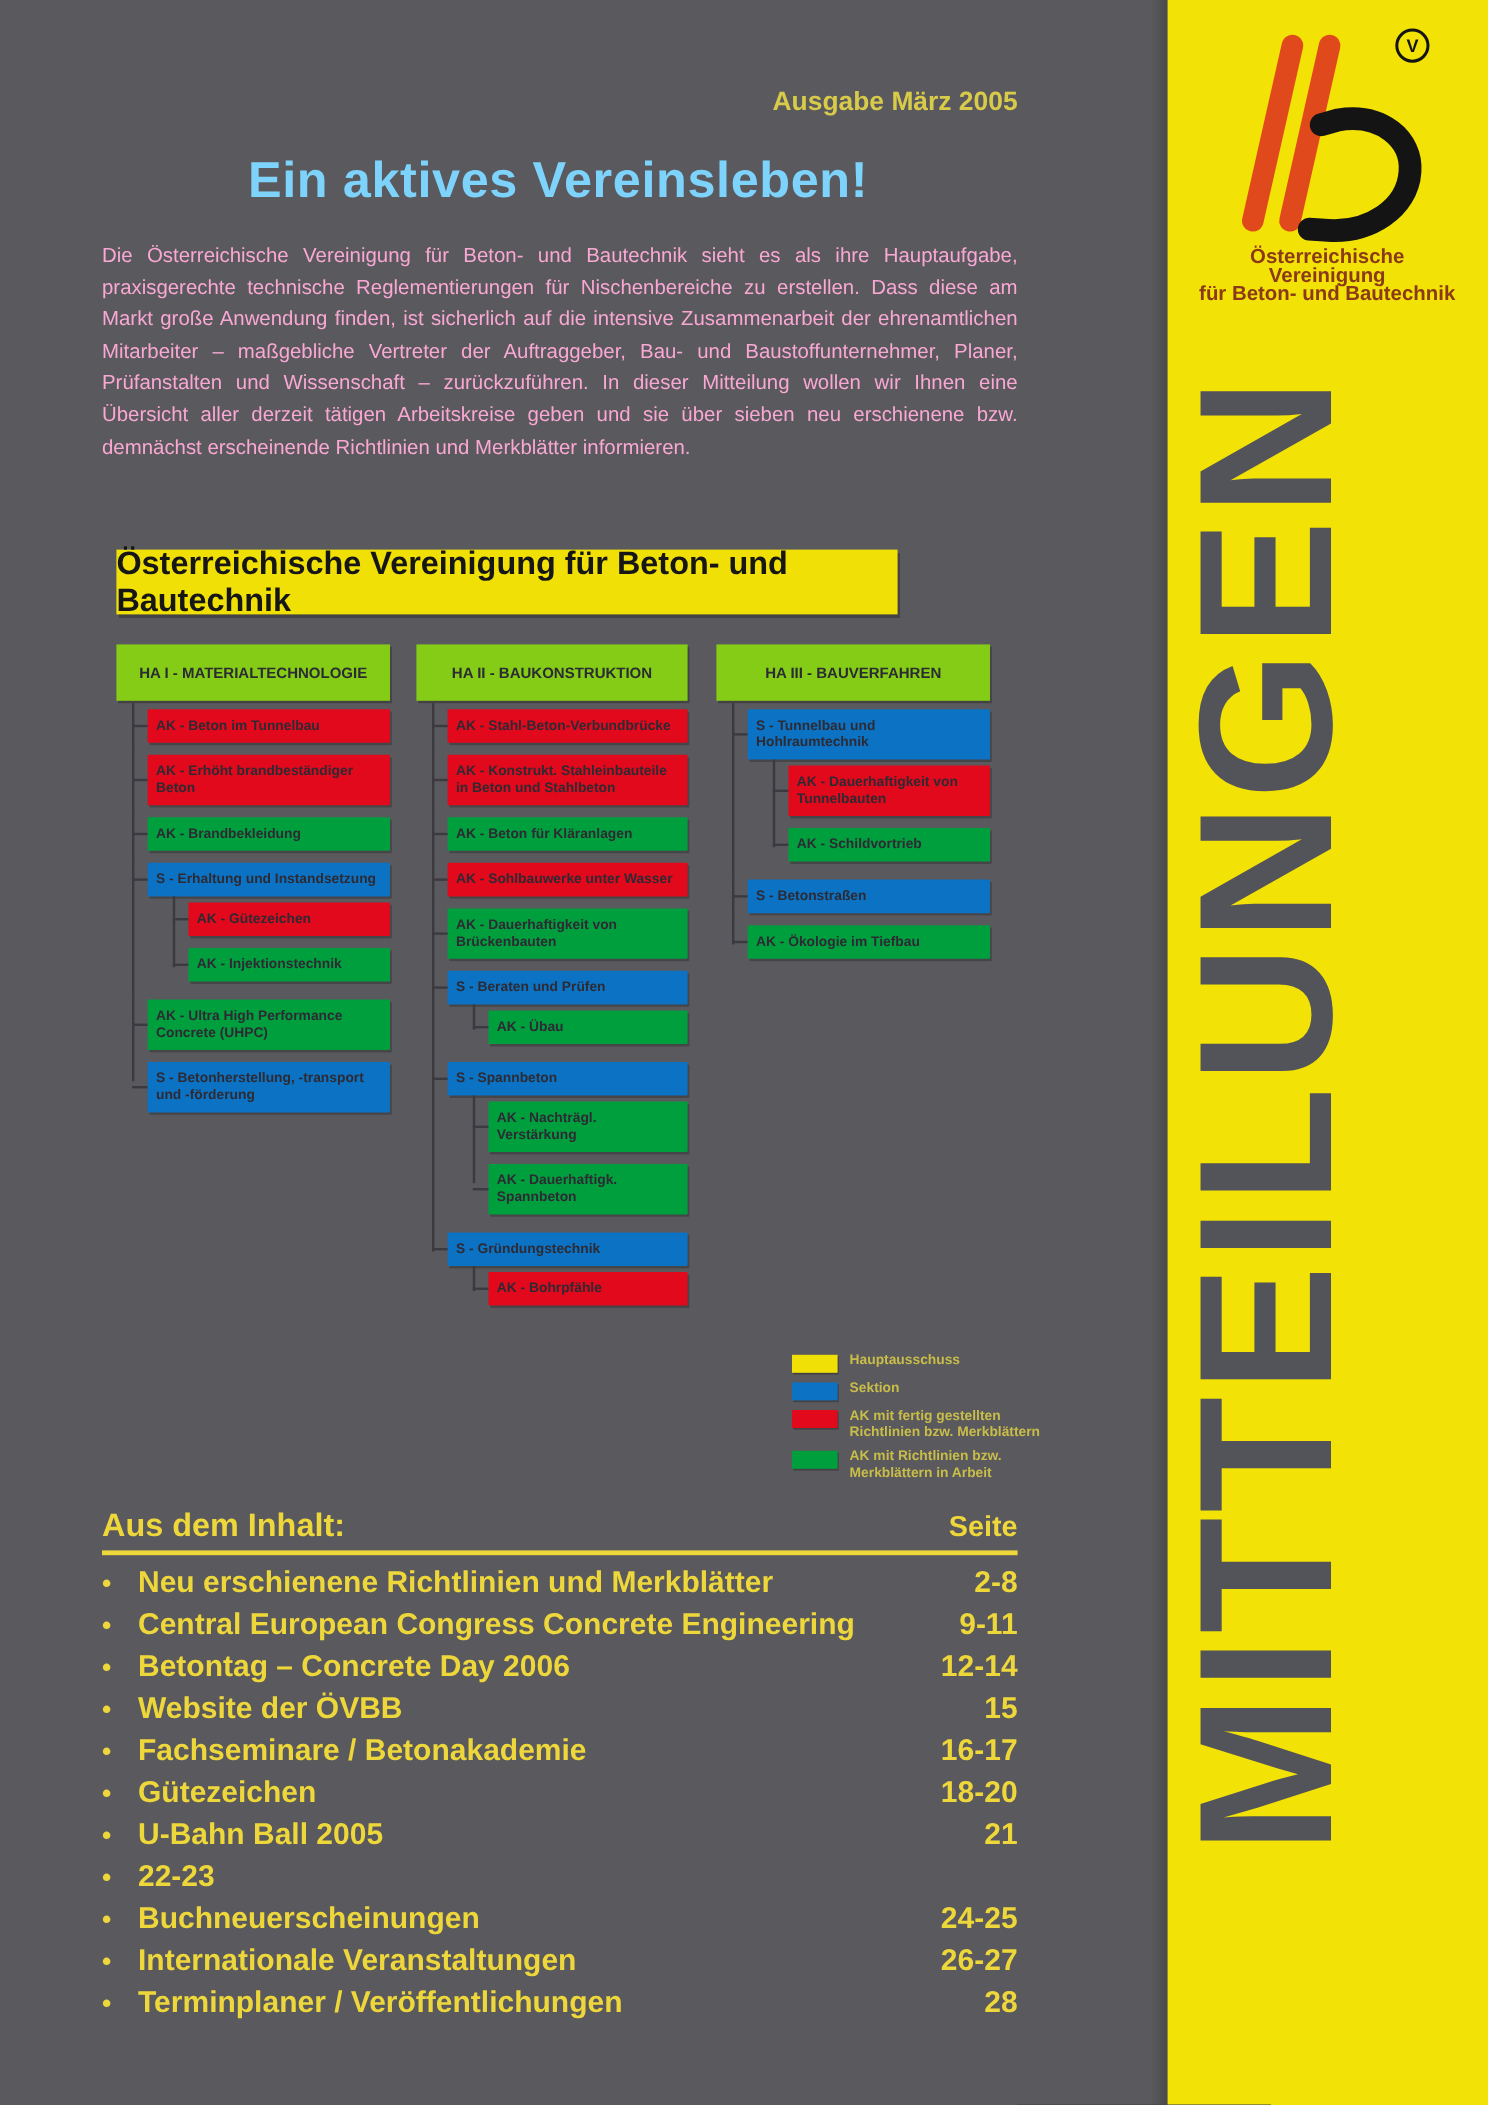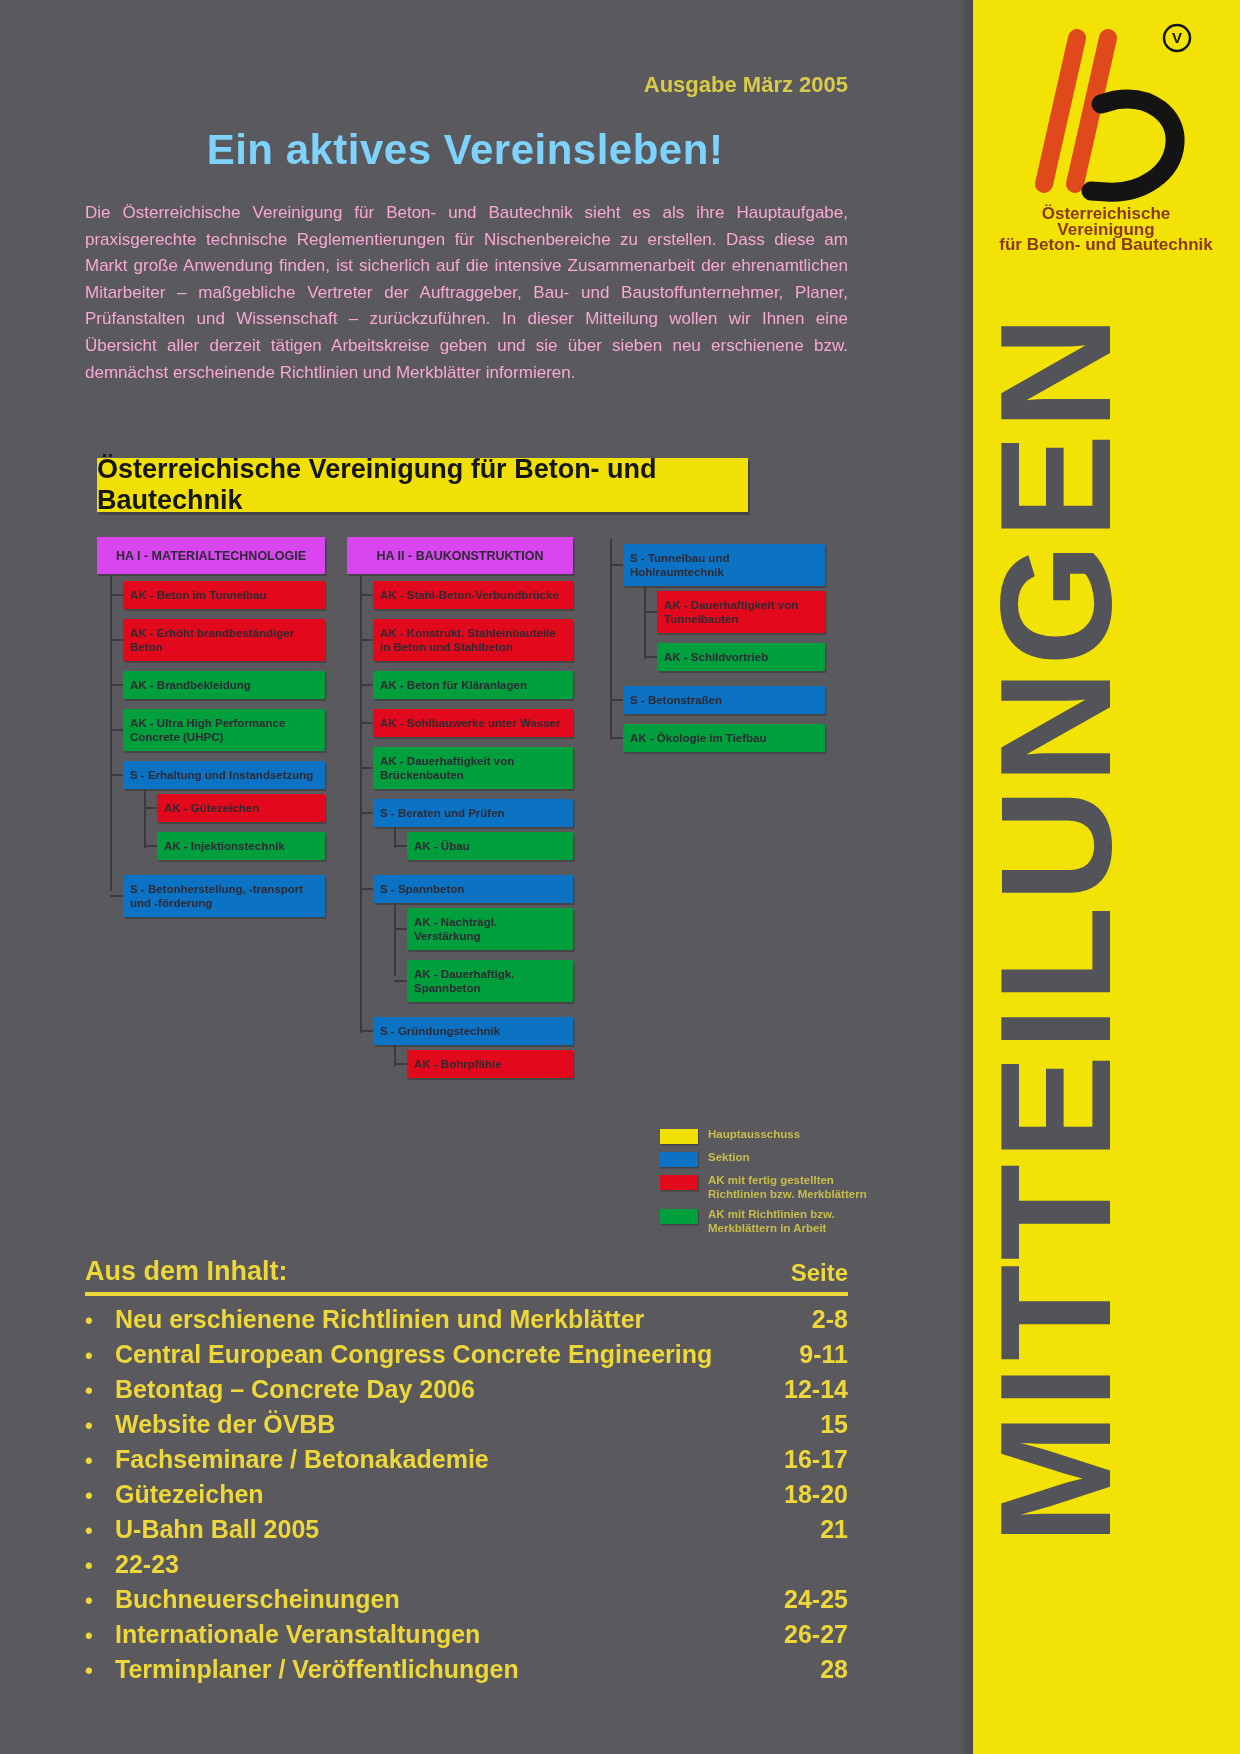--- a/index.html
+++ b/index.html
@@ -18,21 +18,21 @@
           background:#f0e005;display:flex;align-items:center;justify-content:center;
           font-size:27px;font-weight:bold;color:#161616;
           box-shadow:2px 3px 0 rgba(0,0,0,.25);}
 
   
   .chart{position:absolute;top:537px;left:97px;width:760px;height:720px;}
   .chart-col{position:absolute;top:0;}
   .chart-col.c0{left:0;width:228px;}
   .chart-col.c1{left:250px;width:226px;}
   .chart-col.c2{left:500px;width:228px;}
-  .col-header{height:37px;background:#d946ef;display:flex;align-items:center;justify-content:center;
+  .col-header{height:47px;background:#84cc16;display:flex;align-items:center;justify-content:center;
           text-align:center;font-size:12.5px;font-weight:bold;color:#2b2b33;
           box-shadow:1.5px 2px 0 rgba(0,0,0,.25);}
   ul.tree{list-style:none;margin:0;padding:2px 0 0 13px;}
   ul.tree li{position:relative;padding:5px 0 5px 13px;}
   ul.tree li::before{content:'';position:absolute;left:0;top:0;bottom:0;width:2px;background:#3a3a40;}
   ul.tree li:last-child::before{bottom:auto;height:21px;}
   ul.tree ul.tree{margin-left:8px;padding-top:0;}
   .node{position:relative;padding:7px 7px;font-size:11.5px;font-weight:bold;color:#2e2a33;
         line-height:14px;box-shadow:1.5px 2px 0 rgba(0,0,0,.22);border-radius:1px;}
   .node::before{content:'';position:absolute;left:-13px;top:50%;margin-top:-1px;width:13px;height:2px;background:#3a3a40;}
@@ -94,32 +94,32 @@
             <li>
               <div class="node red">AK - Beton im Tunnelbau</div>
             </li>
             <li>
               <div class="node red">AK - Erhöht brandbeständiger Beton</div>
             </li>
             <li>
               <div class="node green">AK - Brandbekleidung</div>
             </li>
             <li>
+              <div class="node blue">S - Erhaltung und Instandsetzung</div>
+              <ul class="tree">
+                <li>
+                  <div class="node red">AK - Gütezeichen</div>
+                </li>
+                <li>
+                  <div class="node green">AK - Injektionstechnik</div>
+                </li>
+              </ul>
+            </li>
+            <li>
               <div class="node green">AK - Ultra High Performance Concrete (UHPC)</div>
-            </li>
-            <li>
-              <div class="node blue">S - Erhaltung und Instandsetzung</div>
-              <ul class="tree">
-                <li>
-                  <div class="node red">AK - Gütezeichen</div>
-                </li>
-                <li>
-                  <div class="node green">AK - Injektionstechnik</div>
-                </li>
-              </ul>
             </li>
             <li>
               <div class="node blue">S - Betonherstellung, -transport und -förderung</div>
             </li>
           </ul>
         </div>
         <div class="chart-col c1">
           <div class="col-header">HA II - BAUKONSTRUKTION</div>
           <ul class="tree">
             <li>
@@ -160,20 +160,21 @@
               <div class="node blue">S - Gründungstechnik</div>
               <ul class="tree">
                 <li>
                   <div class="node red">AK - Bohrpfähle</div>
                 </li>
               </ul>
             </li>
           </ul>
         </div>
         <div class="chart-col c2">
+          <div class="col-header">HA III - BAUVERFAHREN</div>
           <ul class="tree">
             <li>
               <div class="node blue">S - Tunnelbau und Hohlraumtechnik</div>
               <ul class="tree">
                 <li>
                   <div class="node red">AK - Dauerhaftigkeit von Tunnelbauten</div>
                 </li>
                 <li>
                   <div class="node green">AK - Schildvortrieb</div>
                 </li>

